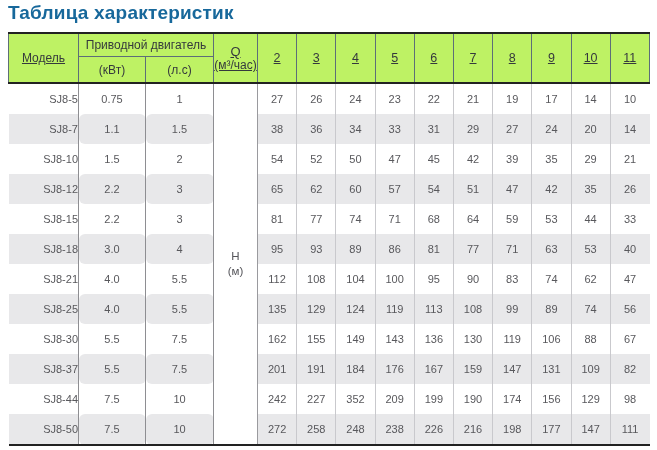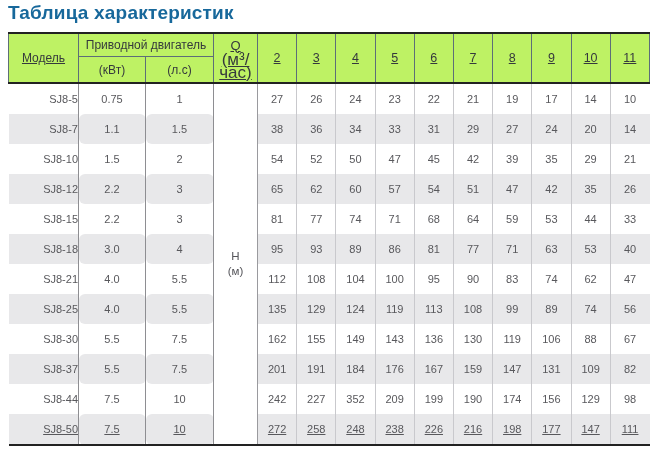--- a/index.html
+++ b/index.html
@@ -38,21 +38,21 @@
     padding: 0;
     vertical-align: middle;
     text-align: center;
   }
   thead tr.hrow1 th { border-top: 2px solid #222222; }
   th.model-h, th.q-h, th.flow-h { border-bottom: 2px solid #222222; text-decoration: underline; }
   th.drive-h { border-bottom: 1px solid #5d6e78; height: 22px; }
   th.kw-h, th.hp-h { border-bottom: 2px solid #222222; height: 25px; }
   th.flow-h { font-size: 12.5px; }
   th.q-h .q-top { font-size: 13px; line-height: 15px; }
-  th.q-h .q-bot { font-size: 17px; line-height: 13px; }
+  th.q-h .q-bot { font-size: 12px; line-height: 13px; }
   
   tbody td {
     height: 30px;
     font-size: 11px;
     color: #58585c;
     text-align: center;
     vertical-align: middle;
     padding: 0;
     background: #ffffff;
   }
@@ -66,21 +66,21 @@
   tbody td.hcell {
     background: #ffffff !important;
     border-right: 1px solid #9a9a9e;
     border-bottom: 2px solid #222222;
     font-size: 11.5px;
     line-height: 15px;
     color: #55555a;
   }
   tbody td.val { border-right: 1px solid #c9c9cd; }
   tbody td.val:last-child { border-right: none; }
-  tbody tr:last-child td { border-bottom: 2px solid #222222; text-decoration: underline; }
+  tbody tr:last-child td { border-bottom: 2px solid #222222; }
 </style>
 </head>
 <body>
 
 <div class="page">
   <h1 class="title">Таблица характеристик</h1>
 
   <table class="spec">
     <colgroup>
       <col style="width:70px">

